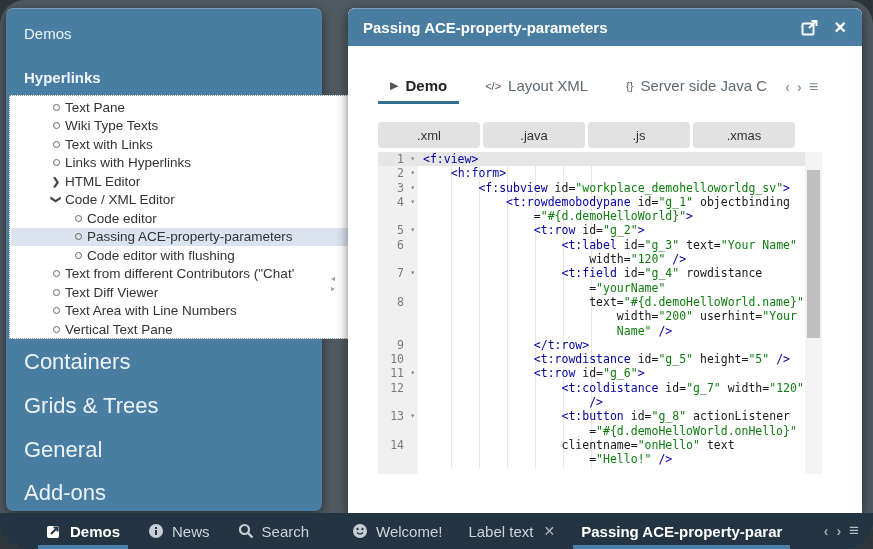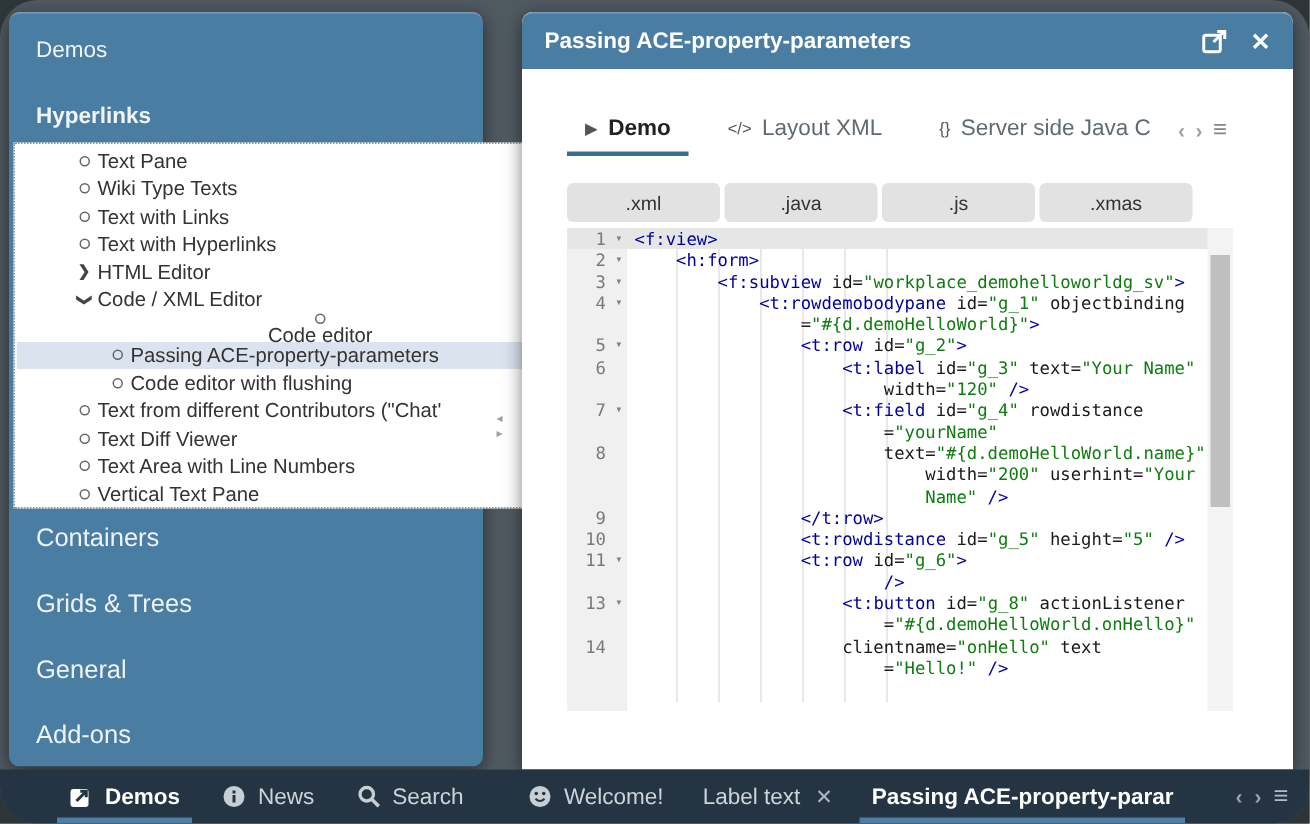--- a/index.html
+++ b/index.html
@@ -19,21 +19,21 @@
   .trow{height:18.5px;display:flex;align-items:center;font-size:13.5px;color:#333;white-space:nowrap;cursor:default;}
   .trow.selected{background:var(--selection,#dbe3ee);}
   .marker{flex:none;width:18px;display:flex;align-items:center;justify-content:center;}
   .bullet{width:5px;height:5px;border:1px solid #666;border-radius:50%;}
   .chev{font-size:10px;font-weight:bold;color:#444;}
   .chev.down{transform:rotate(90deg);}
   .tree-sb{position:absolute;right:0;top:0;bottom:0;width:15px;background:#fcfcfc;border-left:1px dotted #c2c2c2;}
   .sb-arrow{position:absolute;left:0;right:0;text-align:center;font-size:8px;color:#6d6d6d;line-height:10px;}
   .sb-arrow.up{top:3px;} .sb-arrow.down{bottom:3px;}
   .sb-thumb{position:absolute;left:2px;right:2px;top:120px;height:34px;background:#d6d6d6;}
-  .accb{position:absolute;left:18px;color:#eef3f7;font-size:17px;cursor:default;}
+  .accb{position:absolute;left:18px;color:#eef3f7;font-size:22px;cursor:default;}
   
   .splitter{position:absolute;left:327px;top:274px;width:12px;color:#98a1a8;font-size:8px;
             line-height:10px;text-align:center;cursor:col-resize;}
   
   .doc-win{left:348px;top:8px;width:514px;height:505px;background:#fff;border-radius:7px 7px 0 0;}
   .doc-header{position:absolute;top:0;left:0;right:0;height:38px;background:var(--accent,#4a7da2);
               border-radius:7px 7px 0 0;display:flex;align-items:center;padding:0 15px;box-sizing:border-box;
               border-top:1px solid rgba(255,255,255,.25);}
   .doc-title{color:#fff;font-weight:bold;font-size:15px;}
   .hicons{margin-left:auto;display:flex;gap:16px;align-items:center;}
@@ -109,35 +109,35 @@
           <div class="trow" style="padding-left: 36px;">
             <span class="marker">
               <span class="bullet"></span>
             </span>
             <span>Text with Links</span>
           </div>
           <div class="trow" style="padding-left: 36px;">
             <span class="marker">
               <span class="bullet"></span>
             </span>
-            <span>Text with Hyperlinks</span>
+            <span>Links with Hyperlinks</span>
           </div>
           <div class="trow" style="padding-left: 36px;">
             <span class="marker">
               <span class="chev">❯</span>
             </span>
             <span>HTML Editor</span>
           </div>
           <div class="trow" style="padding-left: 36px;">
             <span class="marker">
               <span class="chev down">❯</span>
             </span>
             <span>Code / XML Editor</span>
           </div>
-          <div class="trow" style="padding-left: 58px; flex-direction: column;">
+          <div class="trow" style="padding-left: 58px;">
             <span class="marker">
               <span class="bullet"></span>
             </span>
             <span>Code editor</span>
           </div>
           <div class="trow selected" style="padding-left: 58px;">
             <span class="marker">
               <span class="bullet"></span>
             </span>
             <span>Passing ACE-property-parameters</span>
@@ -295,20 +295,24 @@
           </div>
           <div class="crow">
             <span class="cgut">10</span>
             <span class="ccode"><span class="seg-a">                </span><span class="seg-t">&lt;t:rowdistance</span><span class="seg-a"> id=</span><span class="seg-s">"g_5"</span><span class="seg-a"> height=</span><span class="seg-s">"5"</span><span class="seg-t"> /&gt;</span></span>
           </div>
           <div class="crow">
             <span class="cgut">11<span class="fold">▾</span></span>
             <span class="ccode"><span class="seg-a">                </span><span class="seg-t">&lt;t:row</span><span class="seg-a"> id=</span><span class="seg-s">"g_6"</span><span class="seg-t">&gt;</span></span>
           </div>
           <div class="crow">
+            <span class="cgut">12</span>
+            <span class="ccode"><span class="seg-a">                    </span><span class="seg-t">&lt;t:coldistance</span><span class="seg-a"> id=</span><span class="seg-s">"g_7"</span><span class="seg-a"> width=</span><span class="seg-s">"120"</span></span>
+          </div>
+          <div class="crow">
             <span class="cgut"></span>
             <span class="ccode"><span class="seg-t">                        /&gt;</span></span>
           </div>
           <div class="crow">
             <span class="cgut">13<span class="fold">▾</span></span>
             <span class="ccode"><span class="seg-a">                    </span><span class="seg-t">&lt;t:button</span><span class="seg-a"> id=</span><span class="seg-s">"g_8"</span><span class="seg-a"> actionListener</span></span>
           </div>
           <div class="crow">
             <span class="cgut"></span>
             <span class="ccode"><span class="seg-a">                        =</span><span class="seg-s">"#{d.demoHelloWorld.onHello}"</span></span>

